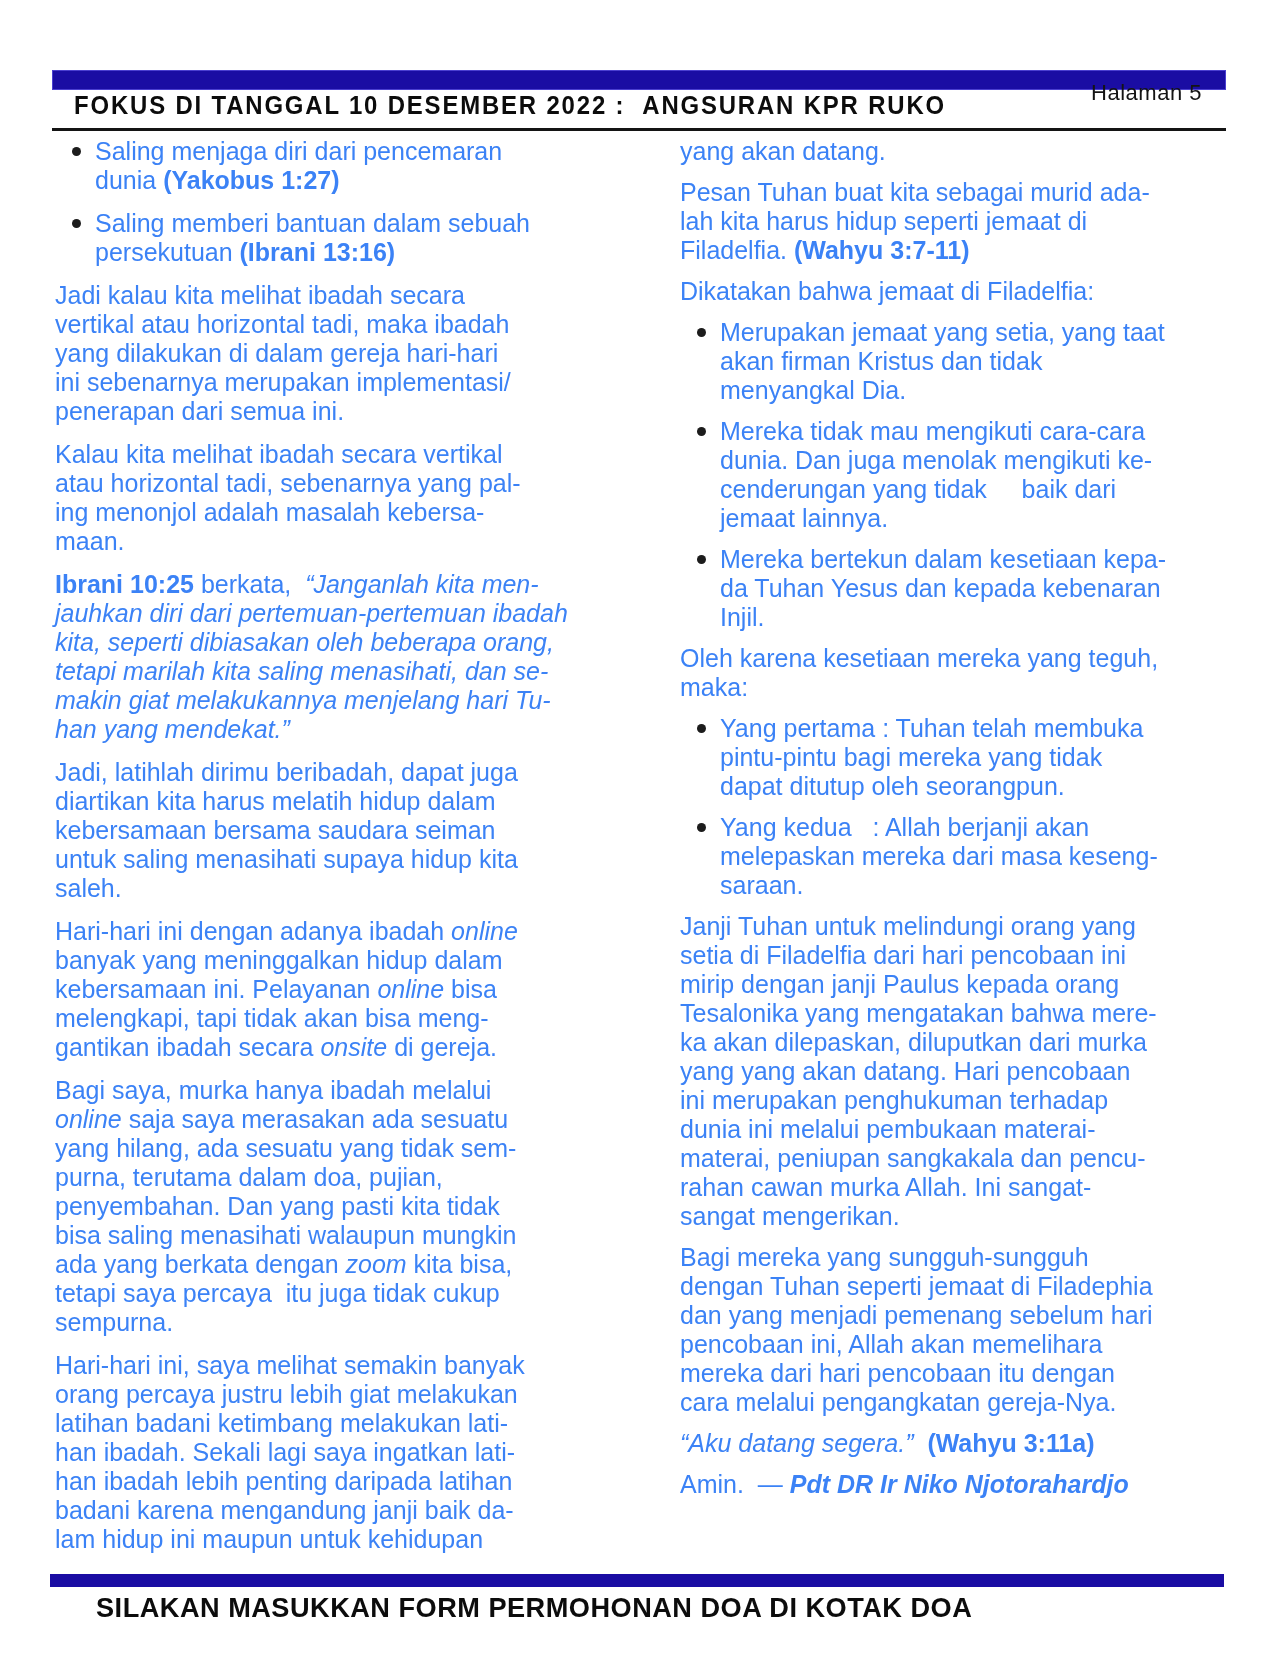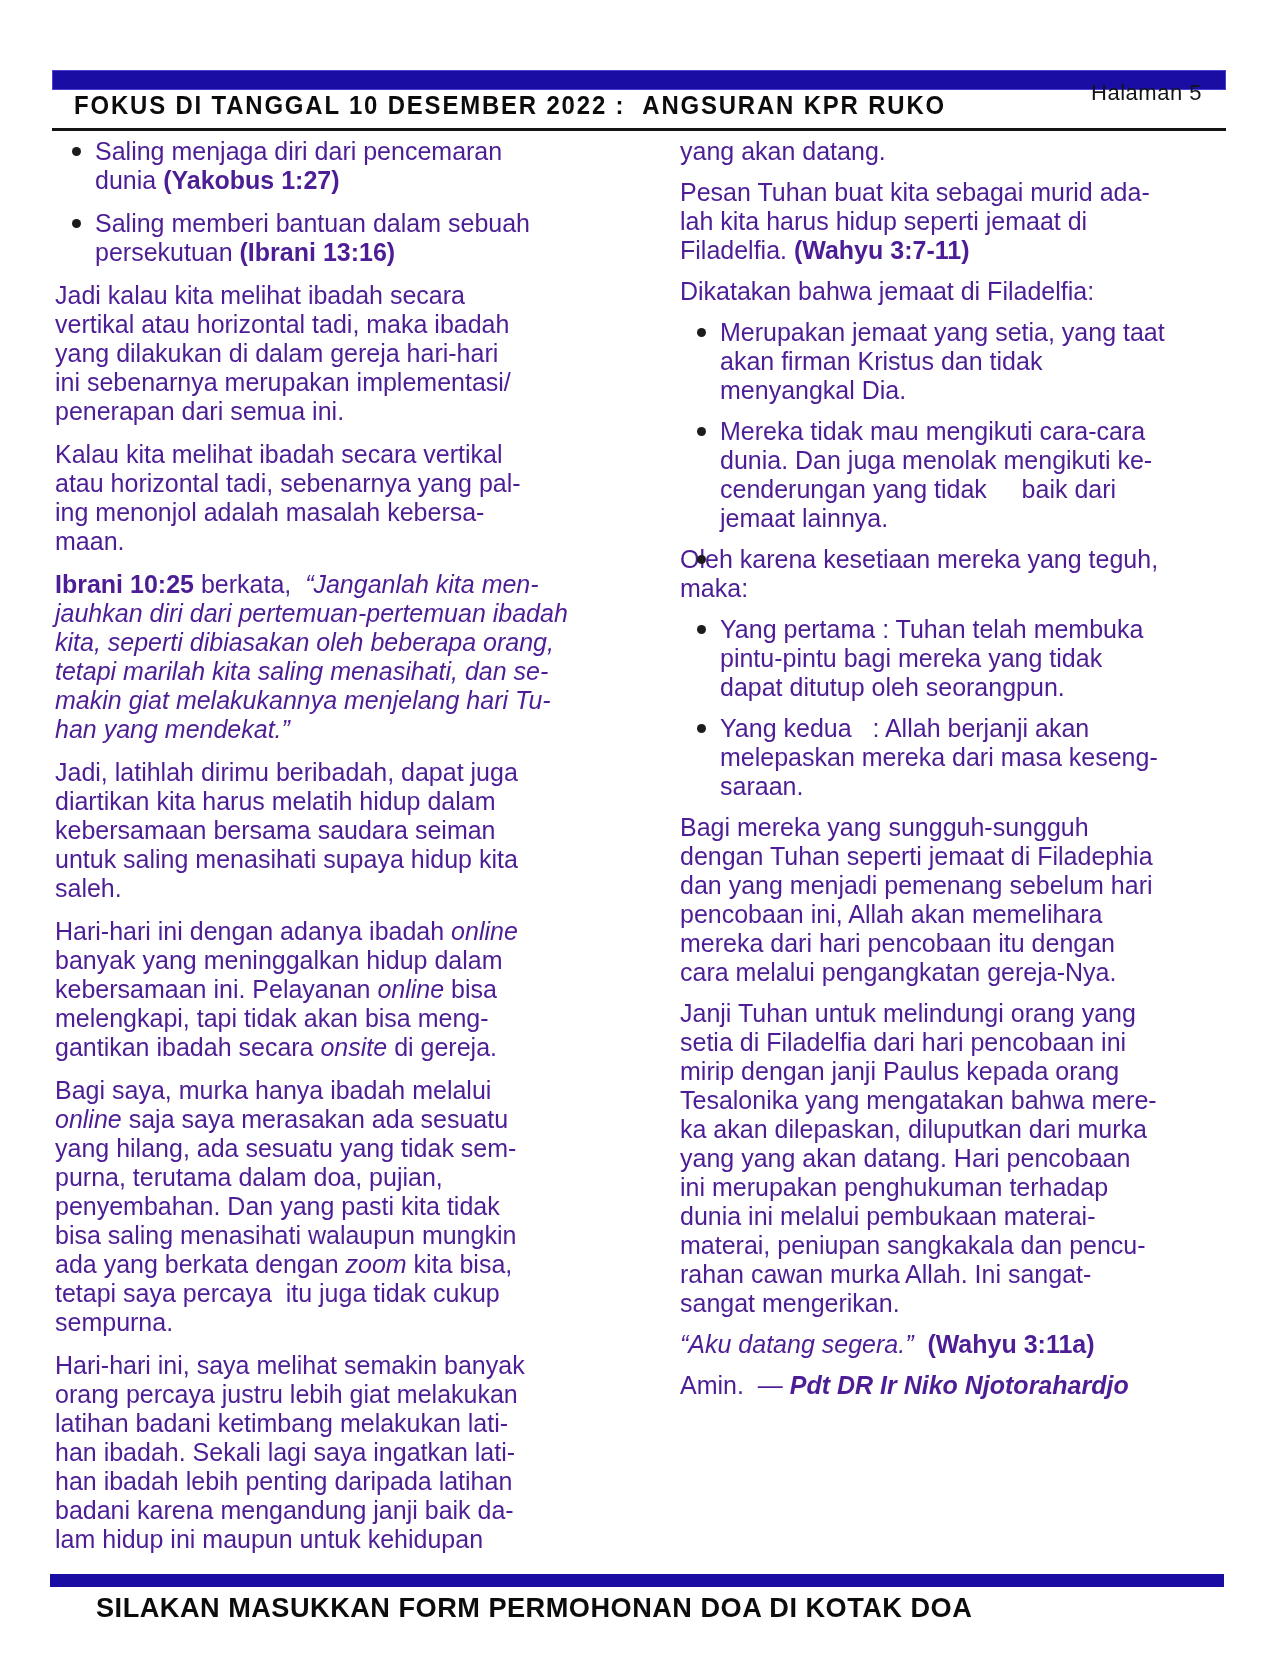--- a/index.html
+++ b/index.html
@@ -22,21 +22,21 @@
   }
   .hrule {
     position:absolute; left:52px; right:54px; top:128px; height:3px; background:#141414;
   }
   .content {
     position:absolute; left:55px; right:54px; top:137px; display:flex; align-items:flex-start;
   }
   .col-left  { width:560px; margin-right:33px; }
   .col-right { flex:1;margin-left:32px; }
   .block {
-    font-size:25px; line-height:29px; white-space:pre-line; color:#4c1d95;
+    font-size:25px; line-height:29px; white-space:pre-line; color:#3b82f6;
   }
   .col-left  .block { margin-bottom:14px; }
   .col-right .block { margin-bottom:12px; }
   .bullet { position:relative; padding-left:40px; }
   .bullet .dot {
     position:absolute; left:17px; top:10px; width:9px; height:9px;
     border-radius:50%; background:#1c1c1c;
   }
   .seg-normal { }
   .seg-bold { font-weight:bold; }
@@ -114,46 +114,48 @@
 lah kita harus hidup seperti jemaat di
 Filadelfia. </span><span class="seg-bold">(Wahyu 3:7-11)</span></div>
         <div class="block"><span class="seg-normal">Dikatakan bahwa jemaat di Filadelfia:</span></div>
         <div class="block bullet"><span class="dot"></span><span class="seg-normal">Merupakan jemaat yang setia, yang taat
 akan firman Kristus dan tidak
 menyangkal Dia.</span></div>
         <div class="block bullet"><span class="dot"></span><span class="seg-normal">Mereka tidak mau mengikuti cara-cara
 dunia. Dan juga menolak mengikuti ke-
 cenderungan yang tidak &nbsp;&nbsp;&nbsp;&nbsp;baik dari
 jemaat lainnya.</span></div>
-        <div class="block bullet"><span class="dot"></span></div>
+        <div class="block bullet"><span class="dot"></span><span class="seg-normal">Mereka bertekun dalam kesetiaan kepa-
+da Tuhan Yesus dan kepada kebenaran
+Injil.</span></div>
         <div class="block"><span class="seg-normal">Oleh karena kesetiaan mereka yang teguh,
 maka:</span></div>
         <div class="block bullet"><span class="dot"></span><span class="seg-normal">Yang pertama : Tuhan telah membuka
 pintu-pintu bagi mereka yang tidak
 dapat ditutup oleh seorangpun.</span></div>
         <div class="block bullet"><span class="dot"></span><span class="seg-normal">Yang kedua &nbsp;&nbsp;: Allah berjanji akan
 melepaskan mereka dari masa keseng-
 saraan.</span></div>
-        <div class="block"><span class="seg-normal">Bagi mereka yang sungguh-sungguh
-dengan Tuhan seperti jemaat di Filadephia
-dan yang menjadi pemenang sebelum hari
-pencobaan ini, Allah akan memelihara
-mereka dari hari pencobaan itu dengan
-cara melalui pengangkatan gereja-Nya.</span></div>
         <div class="block"><span class="seg-normal">Janji Tuhan untuk melindungi orang yang
 setia di Filadelfia dari hari pencobaan ini
 mirip dengan janji Paulus kepada orang
 Tesalonika yang mengatakan bahwa mere-
 ka akan dilepaskan, diluputkan dari murka
 yang yang akan datang. Hari pencobaan
 ini merupakan penghukuman terhadap
 dunia ini melalui pembukaan materai-
 materai, peniupan sangkakala dan pencu-
 rahan cawan murka Allah. Ini sangat-
 sangat mengerikan.</span></div>
+        <div class="block"><span class="seg-normal">Bagi mereka yang sungguh-sungguh
+dengan Tuhan seperti jemaat di Filadephia
+dan yang menjadi pemenang sebelum hari
+pencobaan ini, Allah akan memelihara
+mereka dari hari pencobaan itu dengan
+cara melalui pengangkatan gereja-Nya.</span></div>
         <div class="block"><span class="seg-italic">“Aku datang segera.” &nbsp;</span><span class="seg-bold">(Wahyu 3:11a)</span></div>
         <div class="block"><span class="seg-normal">Amin. &nbsp;— </span><span class="seg-bold-italic">Pdt DR Ir Niko Njotorahardjo</span></div>
       </div>
   </div>
 
   <div class="botbar"></div>
   <div class="footer-text">SILAKAN MASUKKAN FORM PERMOHONAN DOA DI KOTAK DOA</div>
 </div>
 
 </body></html>

